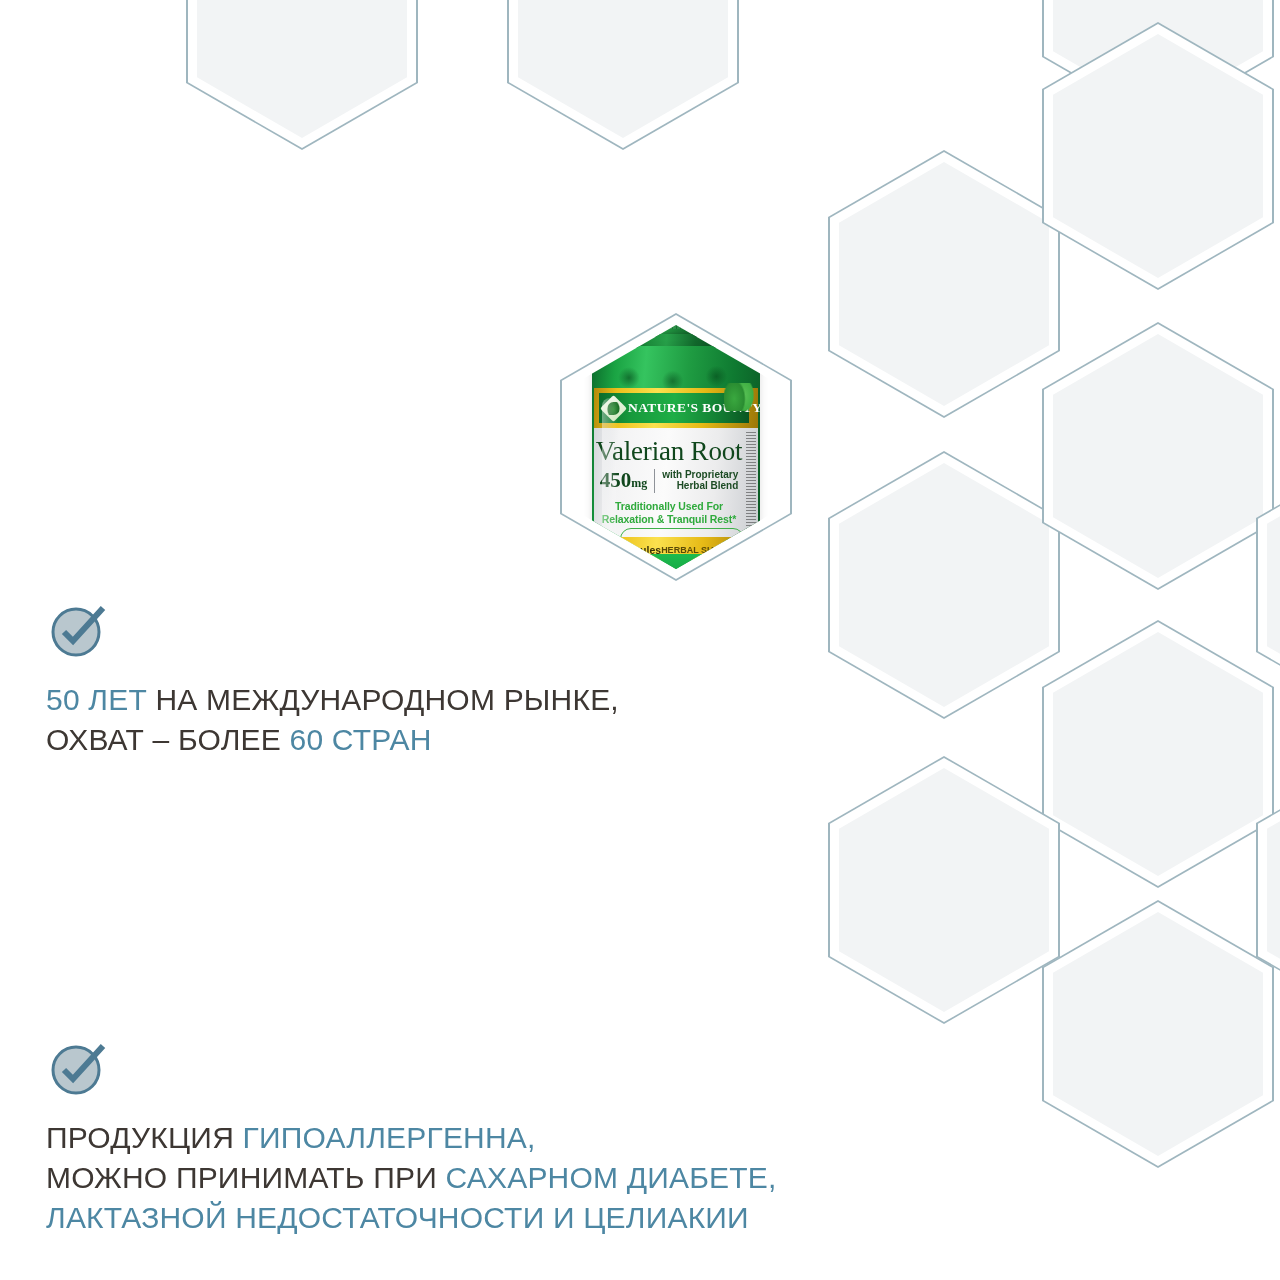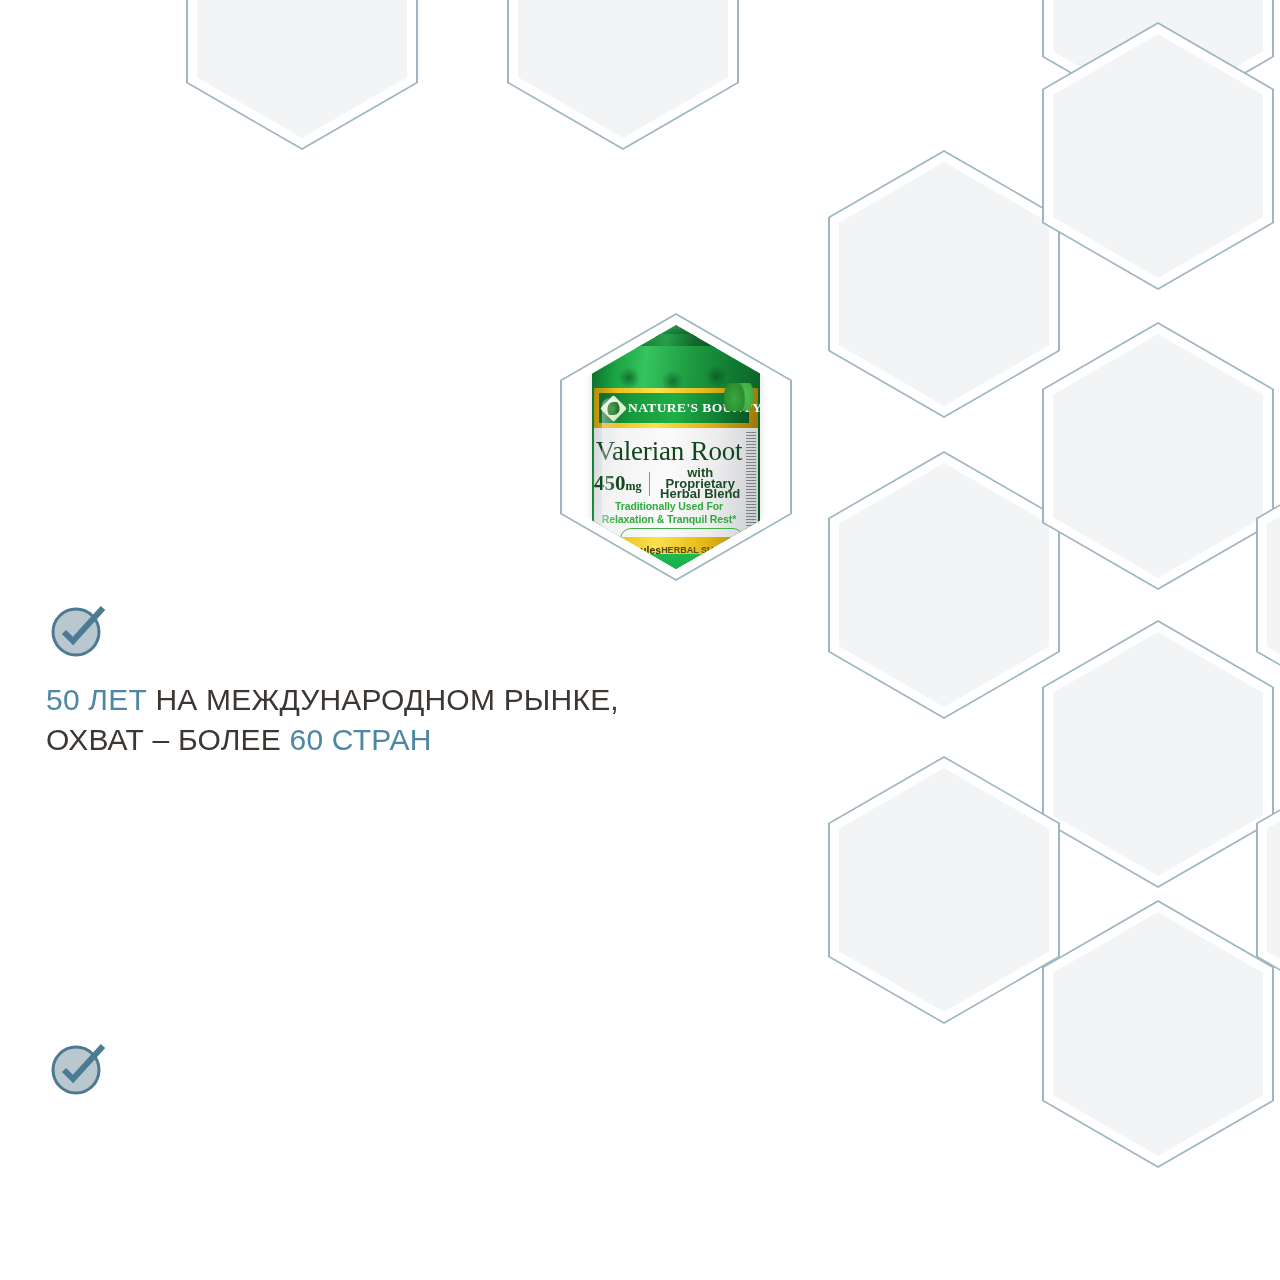--- a/index.html
+++ b/index.html
@@ -206,21 +206,21 @@
     font-family:"Liberation Serif","DejaVu Serif",serif;
     font-size:27px;color:#10471d;letter-spacing:-.2px;white-space:nowrap;
   }
   .dose-row{
     position:absolute;left:0;right:14px;top:80px;
     display:flex;align-items:center;justify-content:center;gap:7px;
   }
   .dose{font-family:"Liberation Serif","DejaVu Serif",serif;font-size:21px;color:#10471d;font-weight:bold;}
   .dose small{font-size:12px;font-weight:bold;}
   .dose-div{width:1px;height:24px;background:#8e9298;}
-  .blend{font-size:13px;line-height:10.5px;color:#1c4b24;text-align:center;font-weight:bold;}
+  .blend{font-size:10px;line-height:10.5px;color:#1c4b24;text-align:right;font-weight:bold;}
   .claim{
     position:absolute;left:0;right:14px;top:112px;text-align:center;
     font-size:10.5px;line-height:12.5px;font-weight:bold;color:#2faa3c;letter-spacing:-.1px;
   }
   .herbal{
     position:absolute;left:26px;right:14px;top:140px;height:22px;
     border:1.3px solid #3fb14a;border-radius:11px;
     display:flex;align-items:center;justify-content:center;
   }
   .herbal span{font-size:9.5px;font-weight:bold;color:#3fb14a;letter-spacing:1.4px;}
@@ -388,16 +388,19 @@
       <div class="btext"><span class="hl">50 ЛЕТ </span><span>НА МЕЖДУНАРОДНОМ РЫНКЕ,
 ОХВАТ – БОЛЕЕ </span><span class="hl">60 СТРАН</span></div>
     </div>
 
 
     <div class="bullet b3">
       <svg class="check" viewBox="0 0 66 66">
         <circle cx="30" cy="36" r="23" fill="#b9c7ce" stroke="#4d7a93" stroke-width="3"></circle>
         <path d="M18 36 L27 45 L57 12" fill="none" stroke="#4d7a93" stroke-width="6" stroke-linecap="butt" stroke-linejoin="miter"></path>
       </svg>
+      <div class="btext"><span>ПРОДУКЦИЯ </span><span class="hl">ГИПОАЛЛЕРГЕННА,
+</span><span>МОЖНО ПРИНИМАТЬ ПРИ </span><span class="hl">САХАРНОМ ДИАБЕТЕ,
+ЛАКТАЗНОЙ НЕДОСТАТОЧНОСТИ И ЦЕЛИАКИИ</span></div>
     </div>
 
   </div>
 </div>
 
 </body></html>

